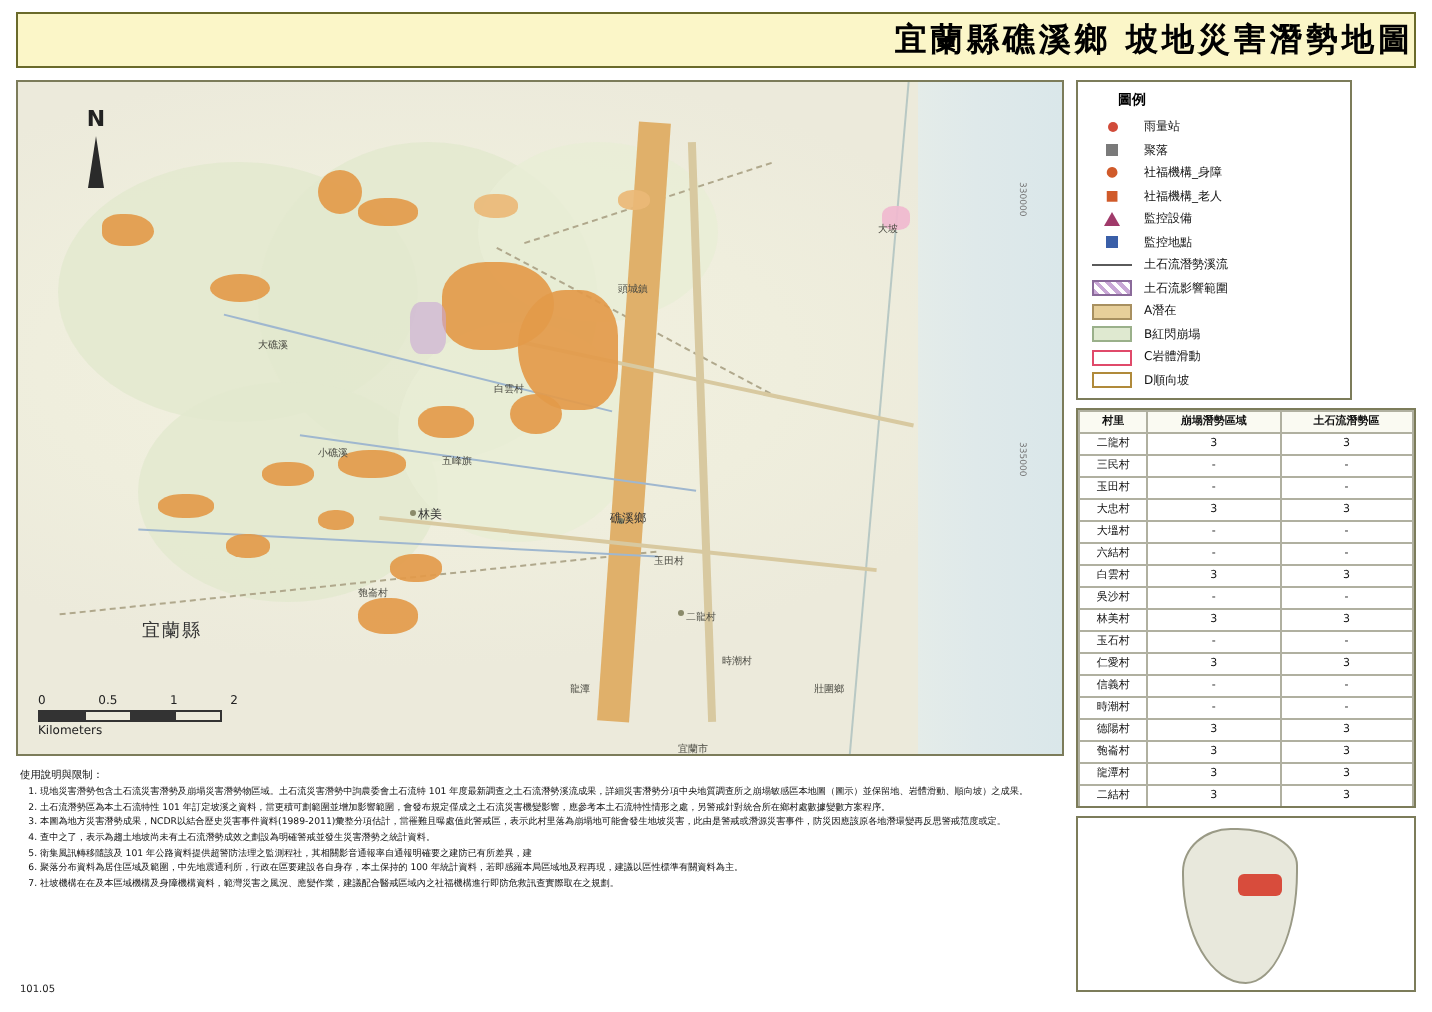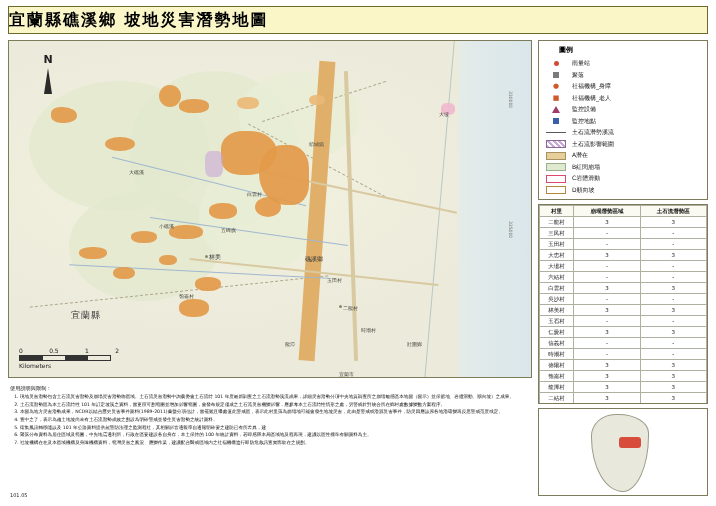--- a/index.html
+++ b/index.html
@@ -16,21 +16,21 @@
     overflow: hidden;
   }
 
   
   #title-bar {
     position: absolute;
     left: 8px; top: 6px;
     width: 700px; height: 28px;
     background: #fbf6c8;
     border: 1px solid #6a6a2a;
-    display: flex; align-items: center; justify-content: flex-start;
+    display: flex; align-items: center; justify-content: flex-end;
   }
   #title-text {
     font-size: 16px; font-weight: bold; letter-spacing: 2px; color: #000;
     font-family: "DejaVu Sans", "Liberation Sans", sans-serif;
   }
 
   
   #map-panel {
     position: absolute;
     left: 8px; top: 40px;
@@ -123,21 +123,21 @@
   .grid-coord {
     position: absolute;
     font-size: 4.5px; color: #777;
     writing-mode: vertical-rl;
   }
 
   
   #legend-panel {
     position: absolute;
     left: 538px; top: 40px;
-    width: 170px; height: 160px;
+    width: 138px; height: 160px;
     border: 1px solid #7c7c5a;
     background: #ffffff;
     padding: 4px 6px;
   }
   #legend-title { font-size: 7px; font-weight: bold; margin: 0 0 3px 14px; }
   .legend-row {
     display: flex; align-items: center;
     height: 11.5px; font-size: 6px; color: #111;
   }
   .legend-sym {

